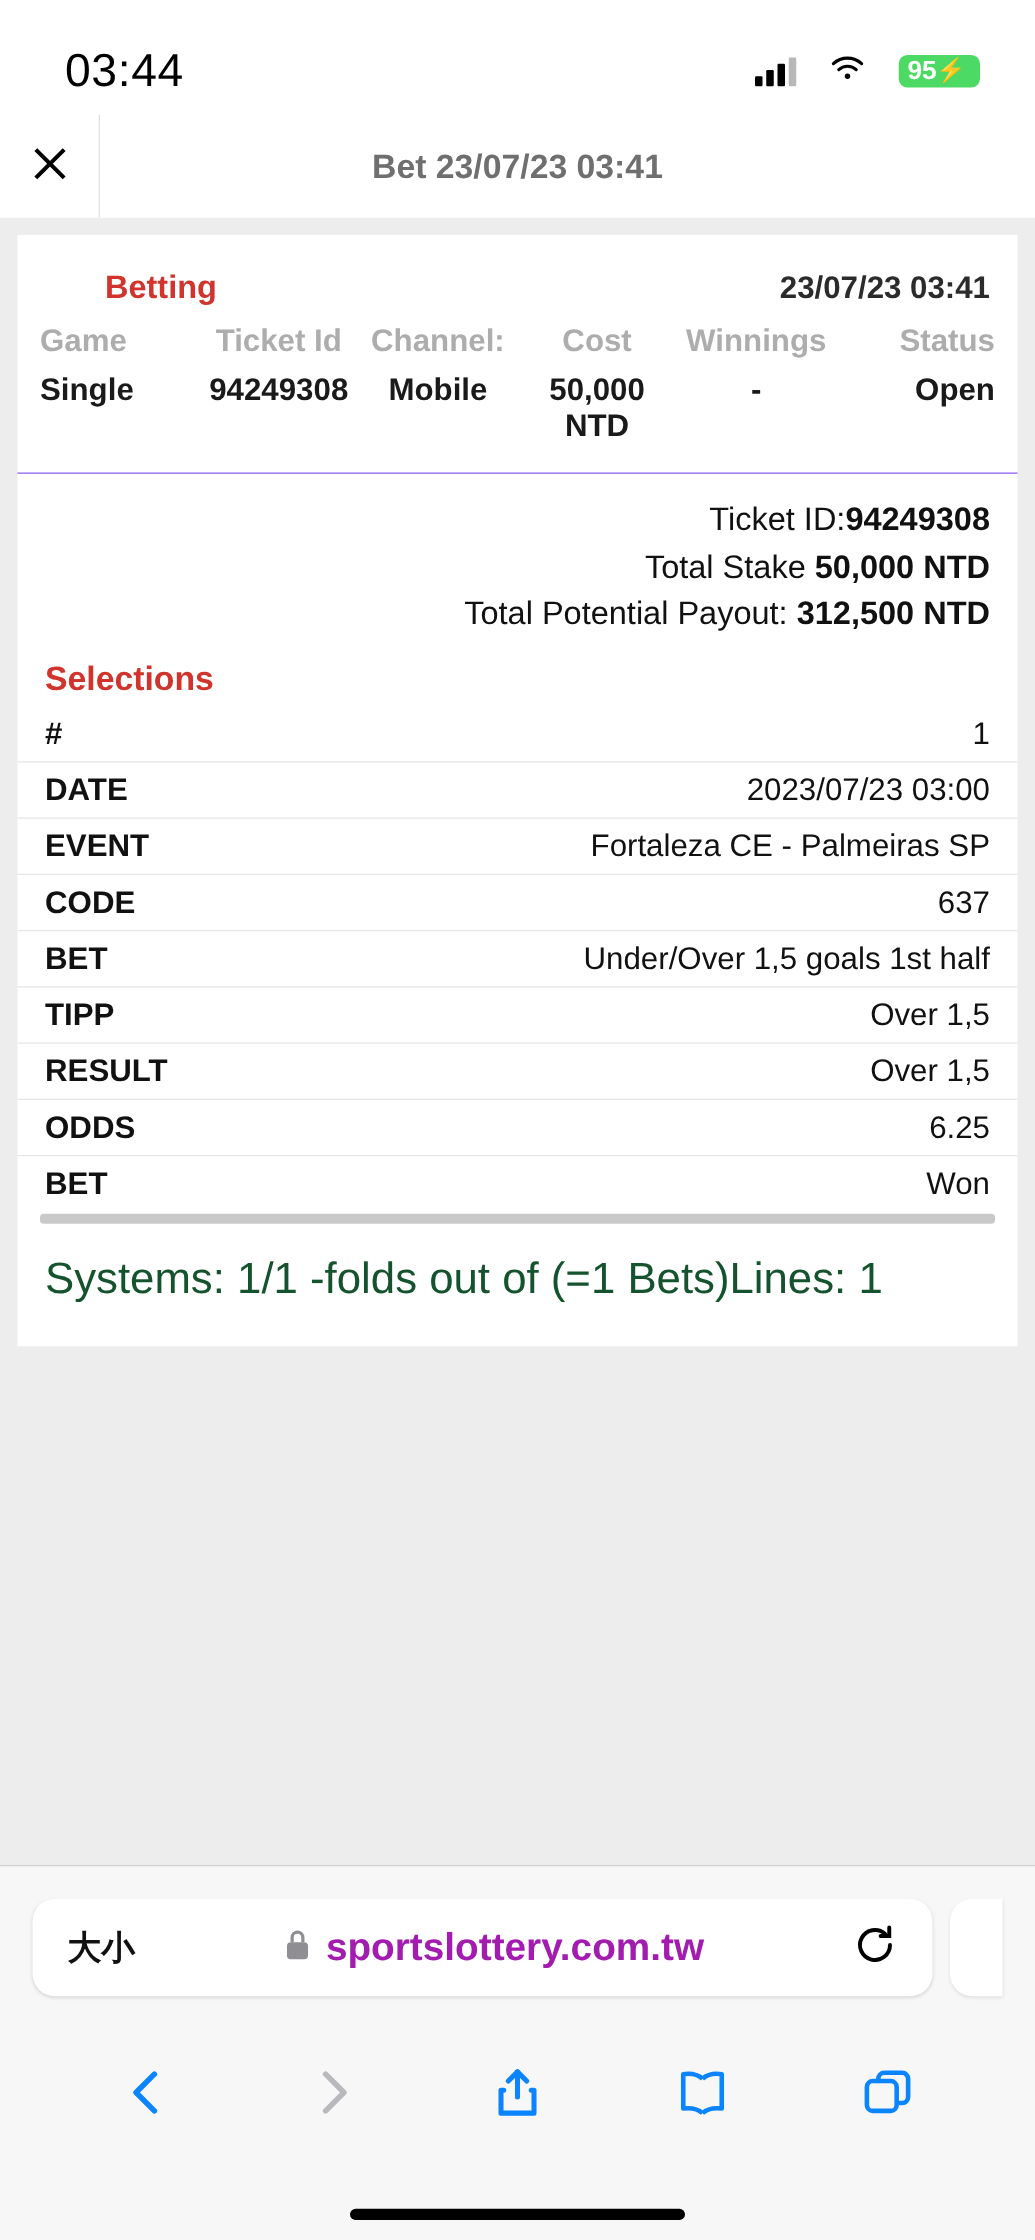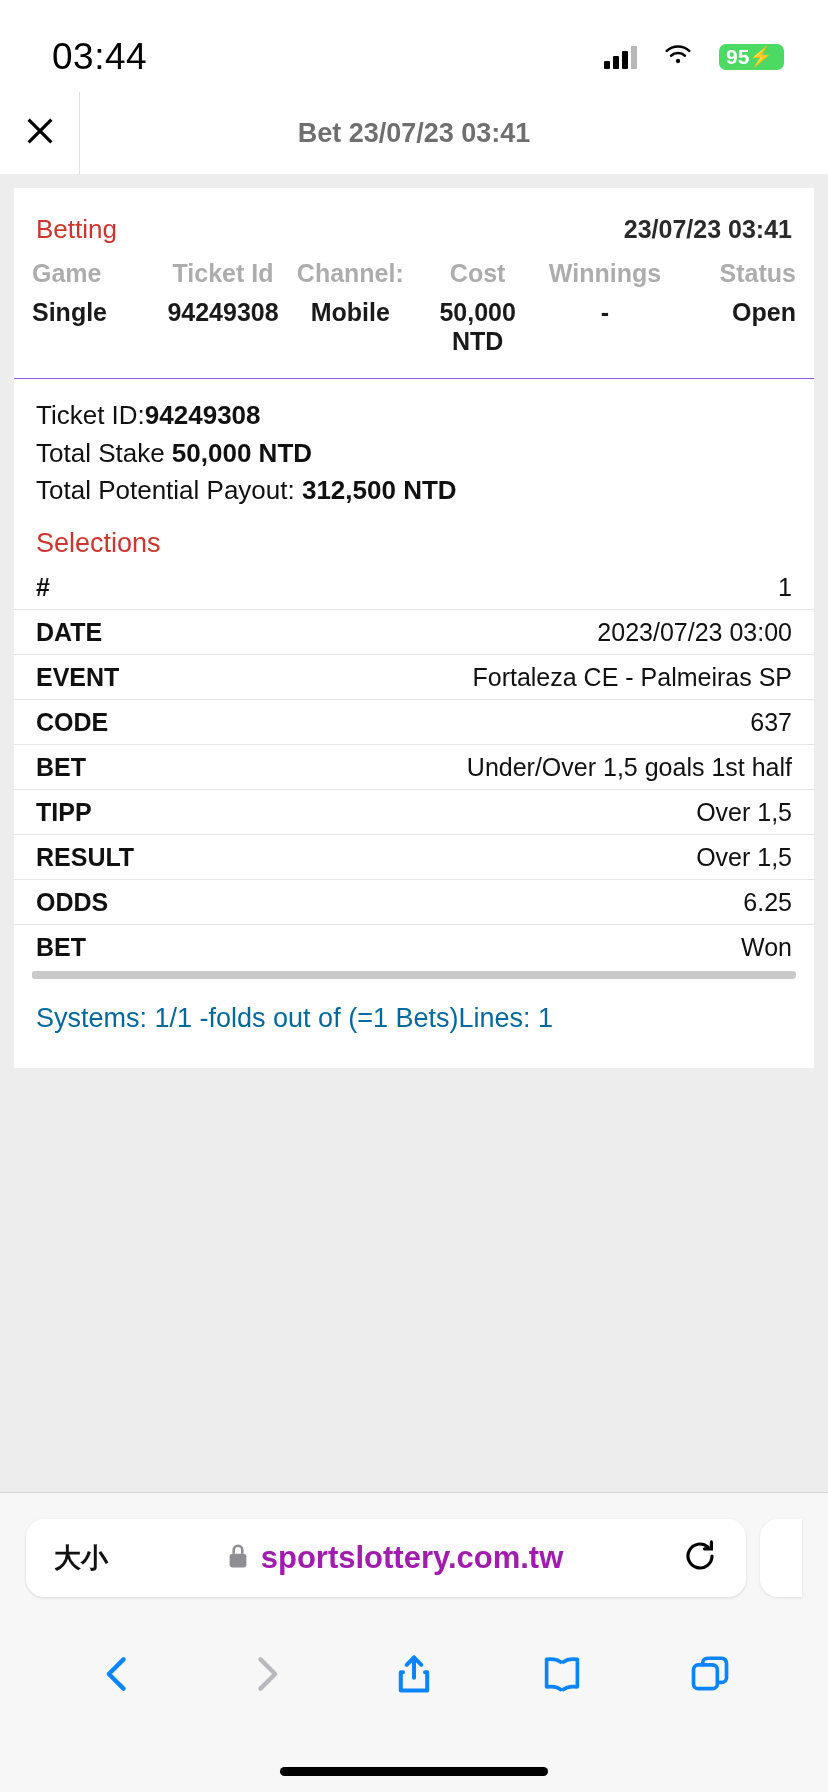--- a/index.html
+++ b/index.html
@@ -86,43 +86,43 @@
   .card {
     background: #ffffff;
     width: 100%;
   }
 
   
   .card-head {
     display: flex; justify-content: space-between; align-items: baseline;
     padding: 26px 22px 14px 22px;
   }
-  .card-head .label { color: #d0342c; font-size: 26px; font-weight: normal; }
+  .card-head .label { color: #d0342c; font-size: 26px; font-weight: bold; margin-left: 48px; }
   .card-head .stamp { color: #2b2b2b; font-size: 25px; font-weight: bold; }
 
   .summary {
     display: flex;
     padding: 0 18px 22px 18px;
     border-bottom: 1px solid #8b5cf6;
   }
   .summary .col { flex: 1; text-align: center; }
   .summary .col:first-child { text-align: left; }
   .summary .col:last-child { text-align: right; }
   .summary .k { color: #adadad; font-size: 25px; font-weight: bold; display: block; margin-bottom: 10px; }
   .summary .v { color: #1a1a1a; font-size: 25px; font-weight: bold; display: block; }
 
   
-  .details { padding: 18px 22px 6px 22px; }
+  .details { padding: 18px 22px 6px 22px; text-align: right; }
   .details .line { font-size: 26px; color: #111; line-height: 1.45; }
   .details .line b { font-weight: bold; }
 
   .selections-title {
     color: #d0342c;
     font-size: 27px;
-    font-weight: normal;
+    font-weight: bold;
     padding: 12px 22px 6px 22px;
   }
 
   table.sel {
     width: 100%;
     border-collapse: collapse;
     margin: 0 0 0 0;
   }
   table.sel td {
     font-size: 25px;
@@ -136,22 +136,22 @@
   table.sel tr.first td.k { font-weight: bold; }
   table.sel tr:last-child td { border-bottom: none; }
 
   .thick-rule {
     height: 8px;
     background: #c9c9c9;
     margin: 2px 18px 0 18px;
     border-radius: 3px;
   }
   .systems {
-    font-size: 27px;
-    color: #0369a1;
+    font-size: 35px;
+    color: #14532d;
     padding: 24px 22px 34px 22px;
   }
 
   
   .safari {
     flex: 0 0 300px;
     background: #f7f7f7;
     border-top: 1px solid #d2d2d2;
     display: flex;
     flex-direction: column;

